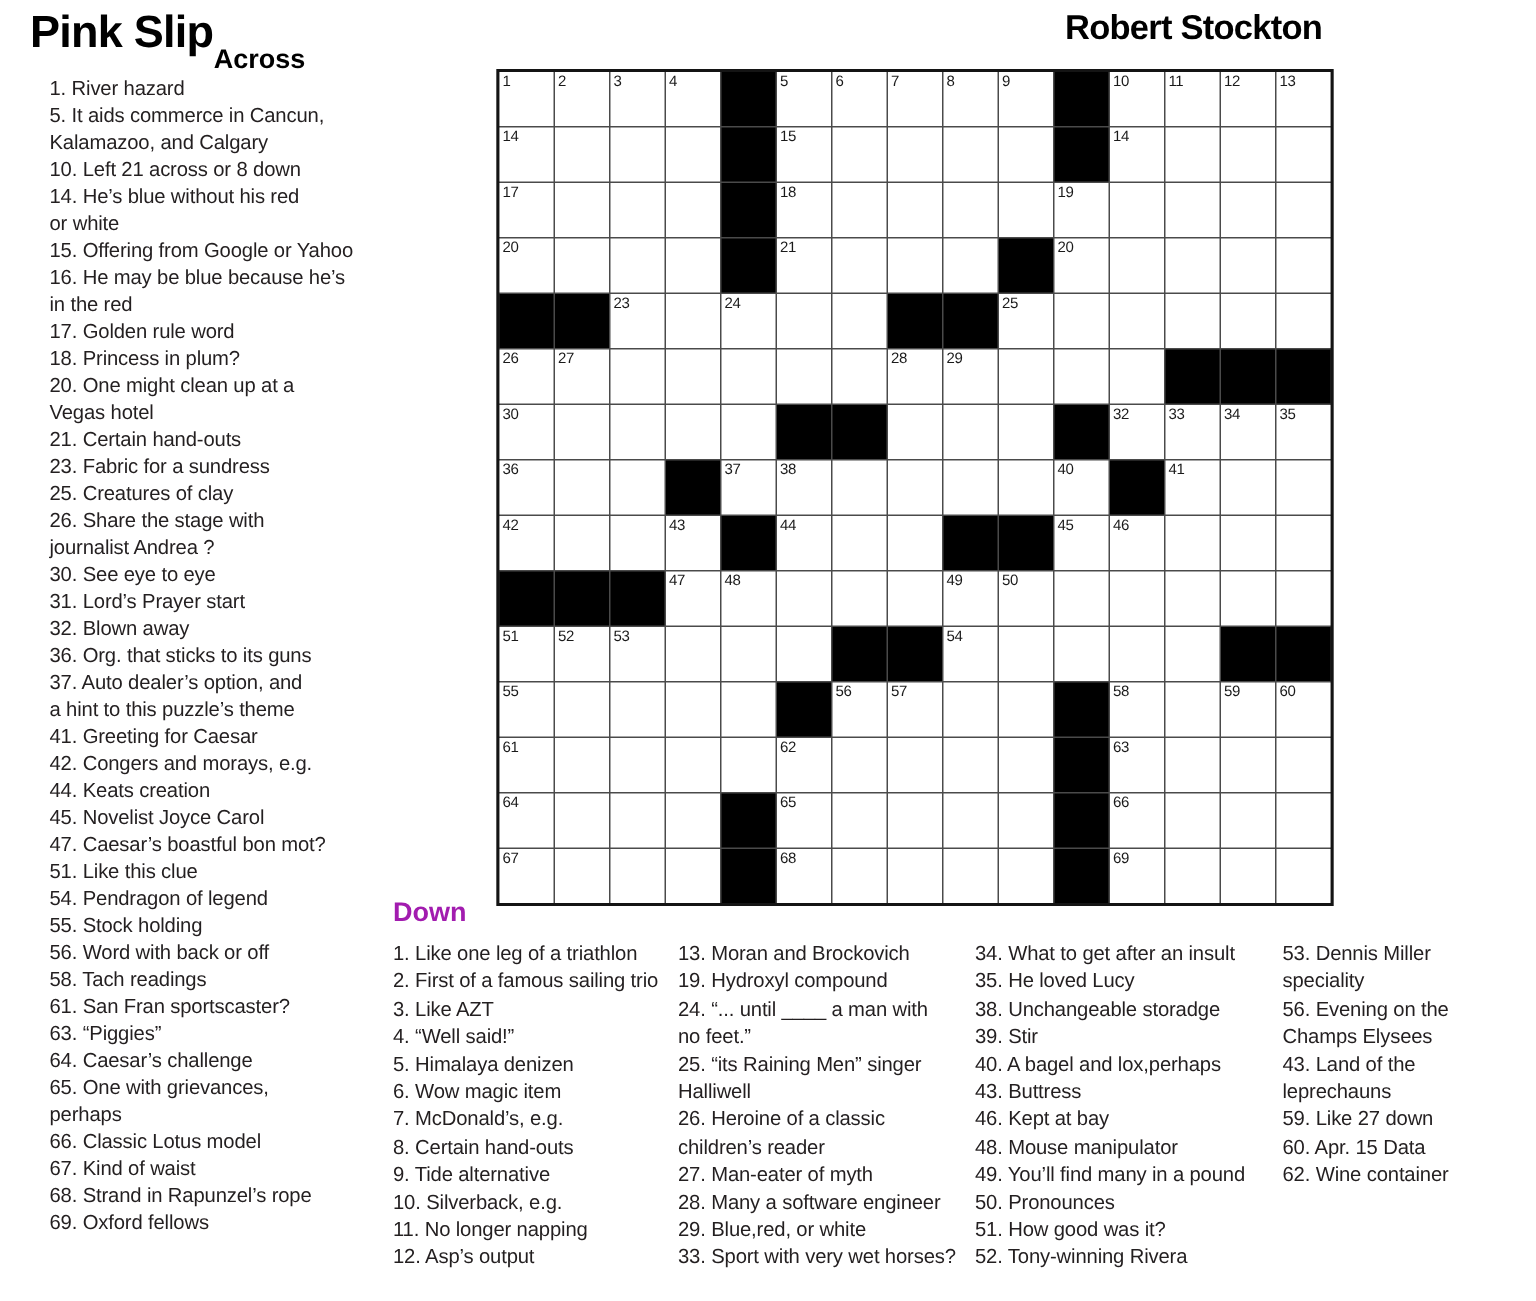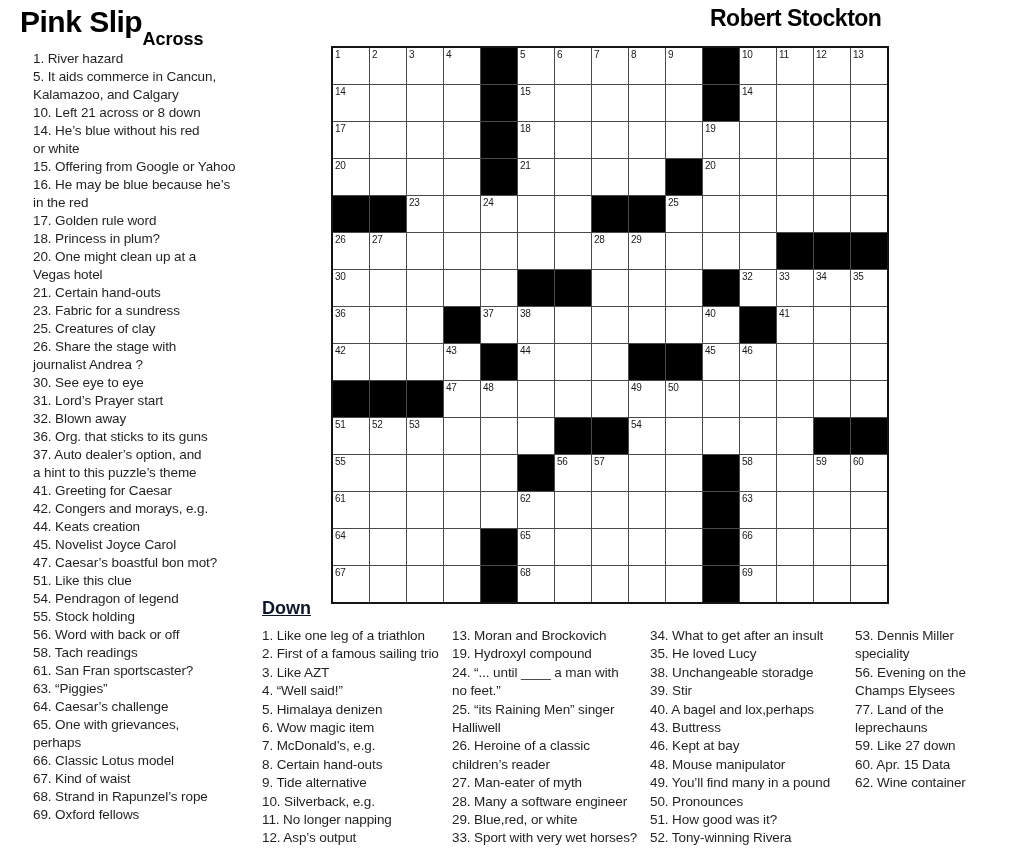--- a/index.html
+++ b/index.html
@@ -20,21 +20,21 @@
     position:absolute; left:710px; top:5px;
     font-size:23px; font-weight:700; color:#000;
     letter-spacing:-0.5px;
   }
   .across-header {
     position:absolute; left:33px; top:29px; width:280px;
     text-align:center; font-size:18px; font-weight:700; color:#000;
   }
   .down-header {
     position:absolute; left:262px; top:598px;
-    font-size:18px; font-weight:700; color:#0f172a;text-decoration:underline;
+    font-size:18px; font-weight:700; color:#a21caf;
   }
   .clue-list {
     position:absolute;
     font-size:13.5px; line-height:18px;
     white-space:nowrap; letter-spacing:-0.1px;
   }
   #across-lines { left:33px; top:50px; }
   .down-col { top:627px; line-height:18.4px; }
   #down-col-0 { left:262px; }
   #down-col-1 { left:452px; }
@@ -516,18 +516,18 @@
     <div class="clue-line">49. You’ll find many in a pound</div>
     <div class="clue-line">50. Pronounces</div>
     <div class="clue-line">51. How good was it?</div>
     <div class="clue-line">52. Tony-winning Rivera</div>
   </div>
 <div id="down-col-3" class="clue-list down-col">
     <div class="clue-line">53. Dennis Miller</div>
     <div class="clue-line">speciality</div>
     <div class="clue-line">56. Evening on the</div>
     <div class="clue-line">Champs Elysees</div>
-    <div class="clue-line">77. Land of the</div>
+    <div class="clue-line">43. Land of the</div>
     <div class="clue-line">leprechauns</div>
     <div class="clue-line">59. Like 27 down</div>
     <div class="clue-line">60. Apr. 15 Data</div>
     <div class="clue-line">62. Wine container</div>
   </div>
 
 </body></html>

